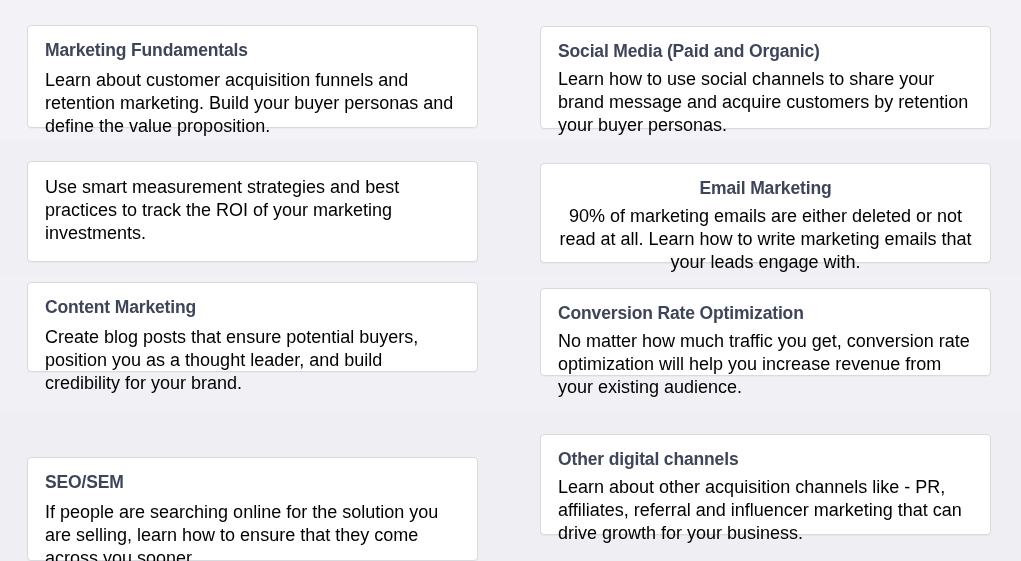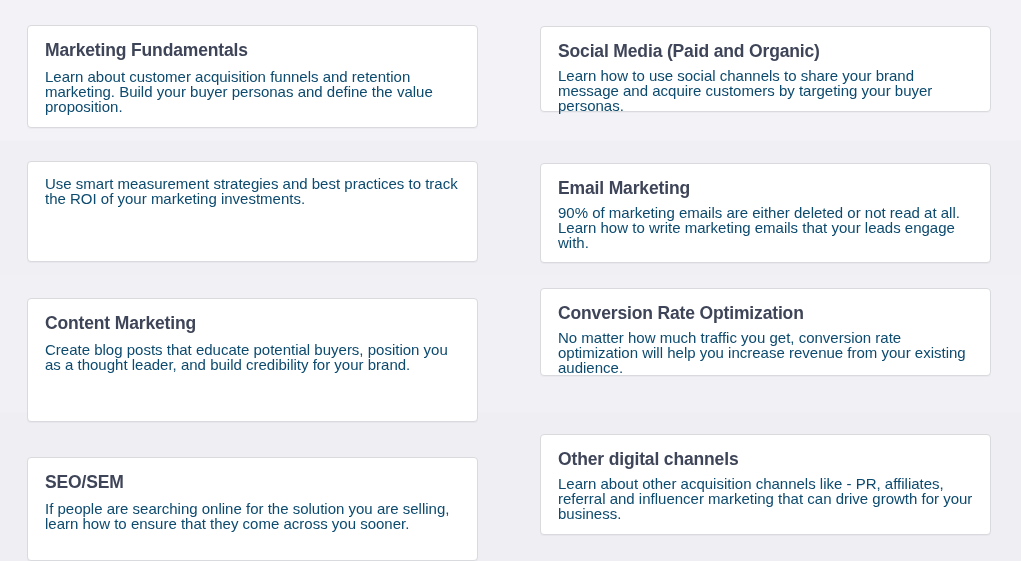--- a/index.html
+++ b/index.html
@@ -62,36 +62,36 @@
   .card-title {
     font-size: 17.5px;
     font-weight: bold;
     color: #3f4558;
     letter-spacing: -0.15px;
     line-height: 1.25;
     margin-bottom: 7px;
   }
 
   .card-body {
-    font-size: 15px;
+    font-size: 18px;
     font-weight: normal;
-    color: #0c4a6e;
-    line-height: 15px;
+    color: #000000;
+    line-height: 23px;
     letter-spacing: 0px;
   }
 
   
   .left  .card.row-0 { top: 25px;  height: 103px; }
   .left  .card.row-1 { top: 161px; height: 101px; }
-  .left  .card.row-2 { top: 298px; height: 124px; }
+  .left  .card.row-2 { top: 282px; height: 90px; }
   .left  .card.row-3 { top: 433px; height: 104px; margin-top: 24px; }
 
   
-  .right .card.row-0 { top: 26px;  height: 86px; }
-  .right .card.row-1 { top: 163px; height: 100px; }
+  .right .card.row-0 { top: 26px;  height: 103px; }
+  .right .card.row-1 { top: 163px; height: 100px; text-align: center; }
   .right .card.row-2 { top: 288px; height: 88px; }
   .right .card.row-3 { top: 434px; height: 101px; }
 
   .right .card-title { margin-bottom: 5px; }
 </style>
 </head>
 <body>
 
 <div class="page-background"></div>
 
@@ -103,35 +103,35 @@
       <div class="card-title">Marketing Fundamentals</div>
       <div class="card-body">Learn about customer acquisition funnels and retention marketing. Build your buyer personas and define the value proposition.</div>
     </div>
 
     <div class="card row-1">
       <div class="card-body">Use smart measurement strategies and best practices to track the ROI of your marketing investments.</div>
     </div>
 
     <div class="card row-2">
       <div class="card-title">Content Marketing</div>
-      <div class="card-body">Create blog posts that educate potential buyers, position you as a thought leader, and build credibility for your brand.</div>
+      <div class="card-body">Create blog posts that ensure potential buyers, position you as a thought leader, and build credibility for your brand.</div>
     </div>
 
     <div class="card row-3">
       <div class="card-title">SEO/SEM</div>
       <div class="card-body">If people are searching online for the solution you are selling, learn how to ensure that they come across you sooner.</div>
     </div>
 
   </div>
 
   <div class="card-column right">
 
     <div class="card row-0">
       <div class="card-title">Social Media (Paid and Organic)</div>
-      <div class="card-body">Learn how to use social channels to share your brand message and acquire customers by targeting your buyer personas.</div>
+      <div class="card-body">Learn how to use social channels to share your brand message and acquire customers by retention your buyer personas.</div>
     </div>
 
     <div class="card row-1">
       <div class="card-title">Email Marketing</div>
       <div class="card-body">90% of marketing emails are either deleted or not read at all. Learn how to write marketing emails that your leads engage with.</div>
     </div>
 
     <div class="card row-2">
       <div class="card-title">Conversion Rate Optimization</div>
       <div class="card-body">No matter how much traffic you get, conversion rate optimization will help you increase revenue from your existing audience.</div>

